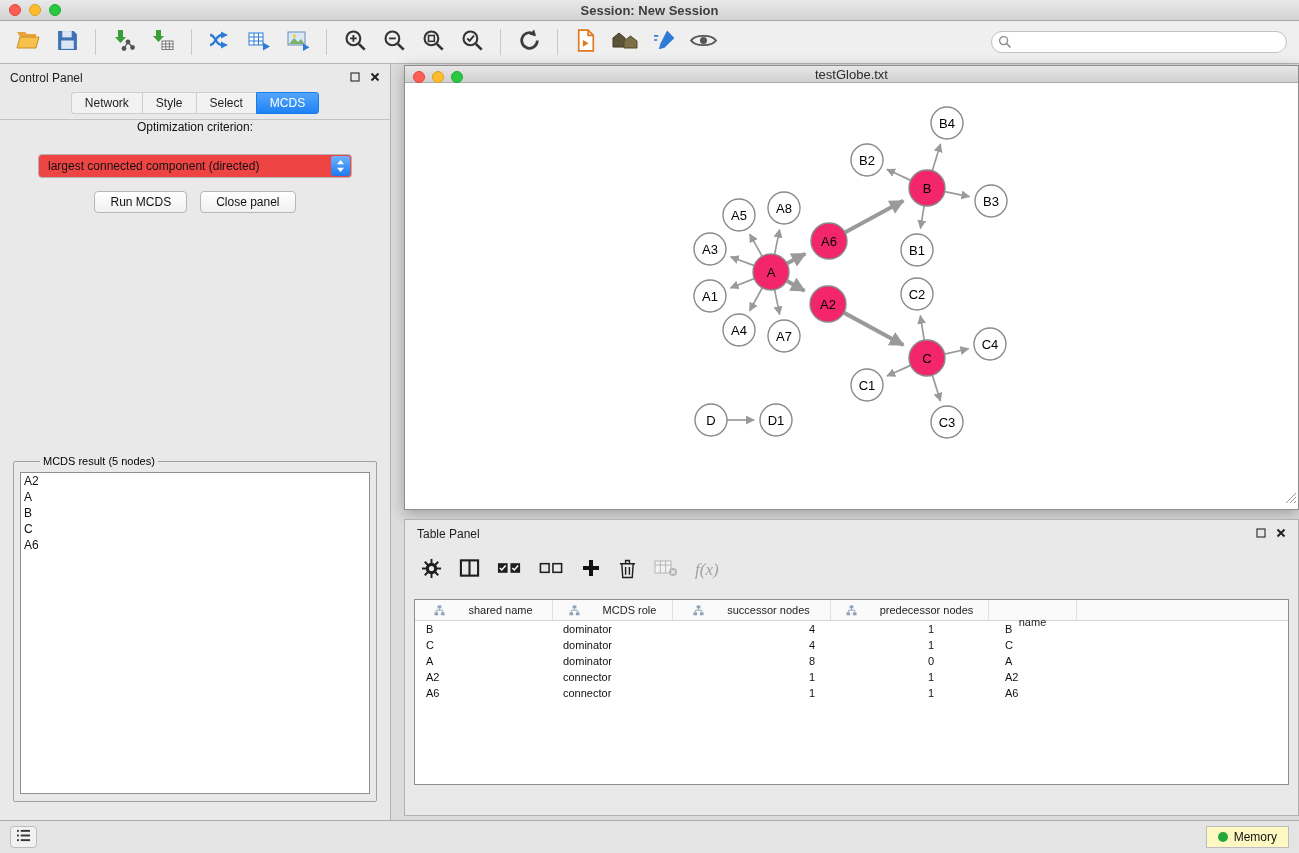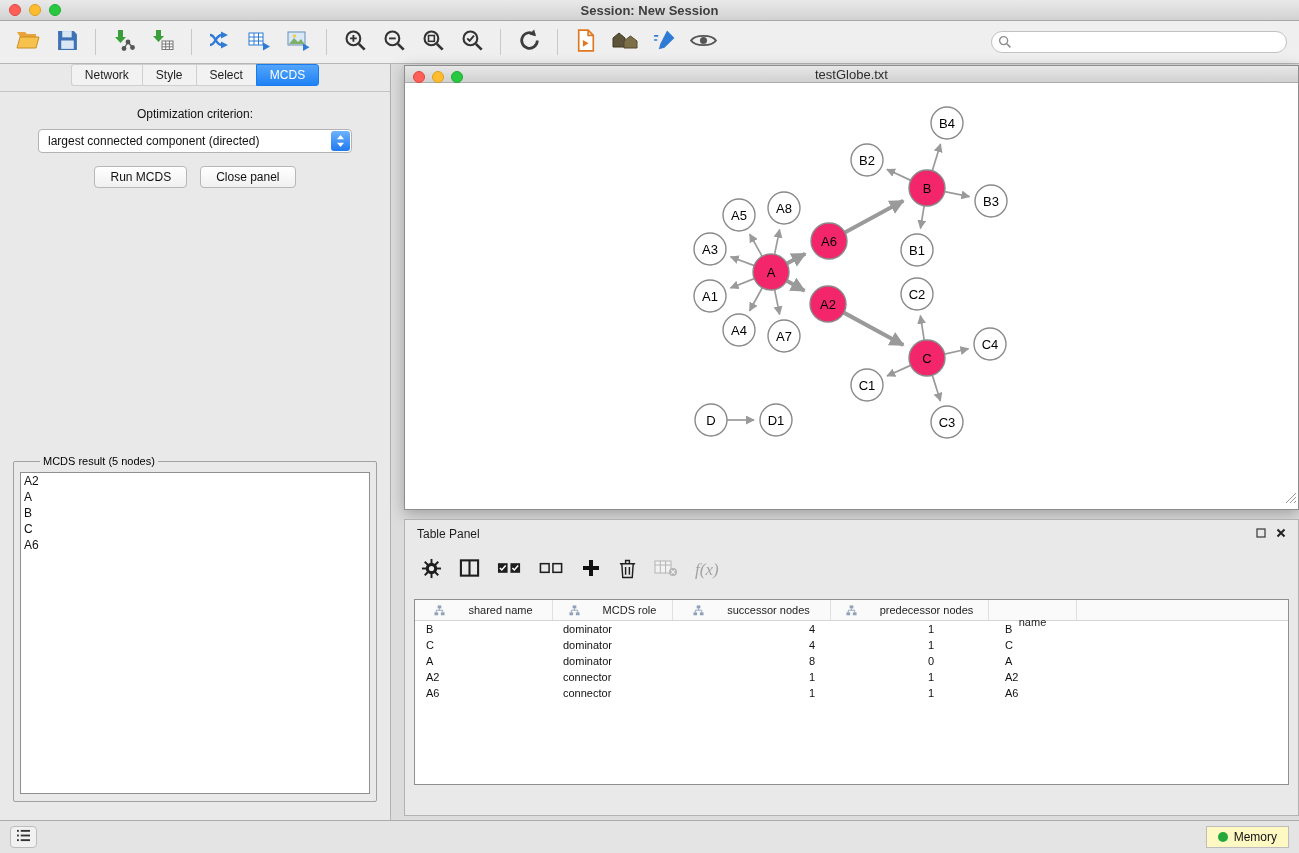--- a/index.html
+++ b/index.html
@@ -27,22 +27,22 @@
 
 
 .control-panel{position:absolute;left:0;top:0;width:391px;height:756px;background:#e9e9e9;border-right:1px solid #b2b2b2}
 .cp-header{height:28px;display:flex;align-items:center;padding:0 10px;font-size:12px;color:#1d1d1d}
 .win-mini-btns{margin-left:auto;display:flex;gap:10px;align-items:center}
 .cp-tabs{display:flex;justify-content:center;border-bottom:1px solid #c3c3c3;padding-bottom:5px}
 .cp-tab{font-size:12px;padding:3px 13px;color:#1d1d1d;background:#f2f2f2;border:1px solid #cfcfcf;border-right:none}
 .cp-tab:first-child{border-radius:3px 0 0 3px}
 .cp-tab:last-child{border-right:1px solid #cfcfcf;border-radius:0 3px 3px 0}
 .cp-tab.active{background:linear-gradient(#54a5fb,#1e82f5);color:#fff;border-color:#1a7bef}
-.opt-label{text-align:center;font-size:12px;color:#111;margin-top:15px}
-.dropdown{position:relative;margin:8px auto 0;width:314px;height:24px;background:#ffffff;border:1px solid #b3b3b3;border-radius:4px;display:flex;align-items:center;font-size:12px;padding-left:9px;color:#111}
+.opt-label{text-align:center;font-size:12px;color:#111;}
+.dropdown{position:relative;margin:20px auto 0;width:314px;height:24px;background:#ef4444;border:1px solid #b3b3b3;border-radius:4px;display:flex;align-items:center;font-size:12px;padding-left:9px;color:#111}
 .dd-stepper{position:absolute;right:1px;top:1px;width:19px;height:20px;border-radius:3px;background:linear-gradient(#6db2fd,#1f79f0);display:flex;align-items:center;justify-content:center}
 .cp-buttons{display:flex;justify-content:center;gap:13px;margin-top:13px}
 .btn{background:linear-gradient(#ffffff,#f0f0f0);border:1px solid #b7b7b7;border-radius:4px;font-size:12px;padding:3px 15px;color:#111;font-family:inherit}
 .result-box{position:absolute;left:13px;right:13px;top:391px;bottom:18px;border:1px solid #a0a0a0;border-radius:2px;padding:5px 6px 7px 6px}
 .result-box legend{font-size:11px;color:#000000;padding:0 3px;margin-left:20px}
 .result-list{width:100%;height:100%;background:#fff;border:1px solid #8f8f8f;overflow:hidden}
 .result-item{font-size:12px;color:#111;line-height:16px;padding-left:3px}
 
 
 .net-window{position:absolute;left:404px;top:1px;width:895px;height:445px;background:#fff;border:1px solid #8d8d8d;box-shadow:0 4px 14px rgba(0,0,0,.28)}
@@ -214,20 +214,31 @@
           <circle cx="5.6" cy="5.6" r="4" fill="none" stroke="#8d8d8d" stroke-width="1.4"></circle>
           <path d="M8.8 8.8l3.6 3.6" stroke="#8d8d8d" stroke-width="1.6"></path>
         </svg></span>
     <input type="text" value="" style="">
   </div>
 </div>
 
 <div class="workspace">
 
   <div class="control-panel">
+    <div class="cp-header">
+      <span>Control Panel</span>
+      <span class="win-mini-btns">
+        <span><svg width="10" height="10">
+              <rect x="1" y="1" width="8" height="8" fill="none" stroke="#444" stroke-width="1.3"></rect>
+            </svg></span>
+        <span><svg width="10" height="10">
+              <path d="M1.5 1.5l7 7M8.5 1.5l-7 7" stroke="#222" stroke-width="2"></path>
+            </svg></span>
+      </span>
+    </div>
     <div class="cp-tabs">
         <div class="cp-tab">Network</div>
         <div class="cp-tab">Style</div>
         <div class="cp-tab">Select</div>
         <div class="cp-tab active">MCDS</div>
       </div>
     <div class="opt-label">Optimization criterion:</div>
     <div class="dropdown">
       <span>largest connected component (directed)</span>
       <span class="dd-stepper">

